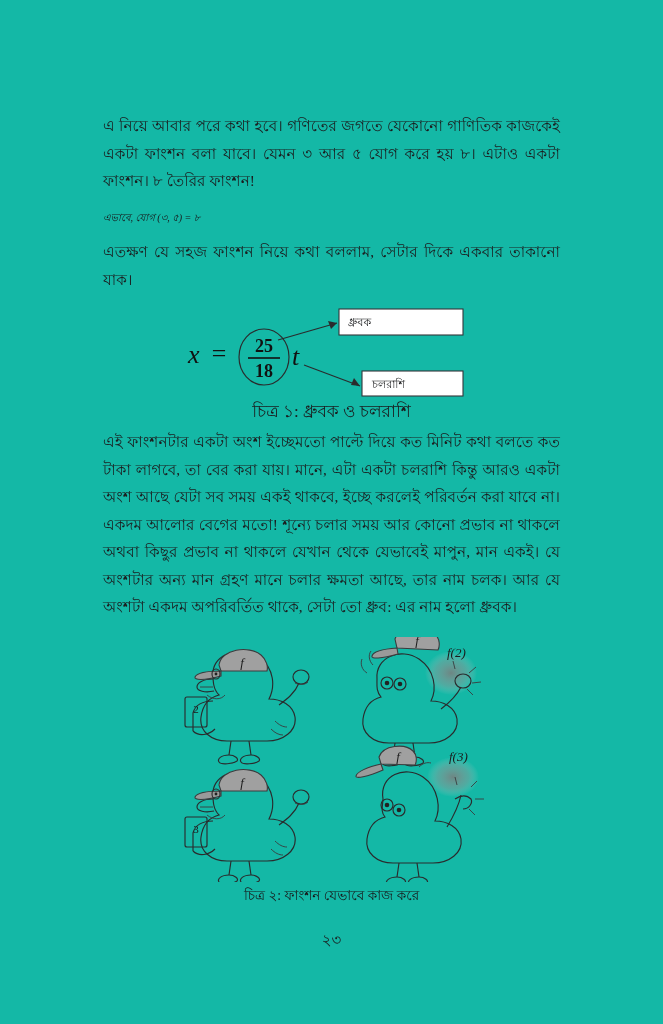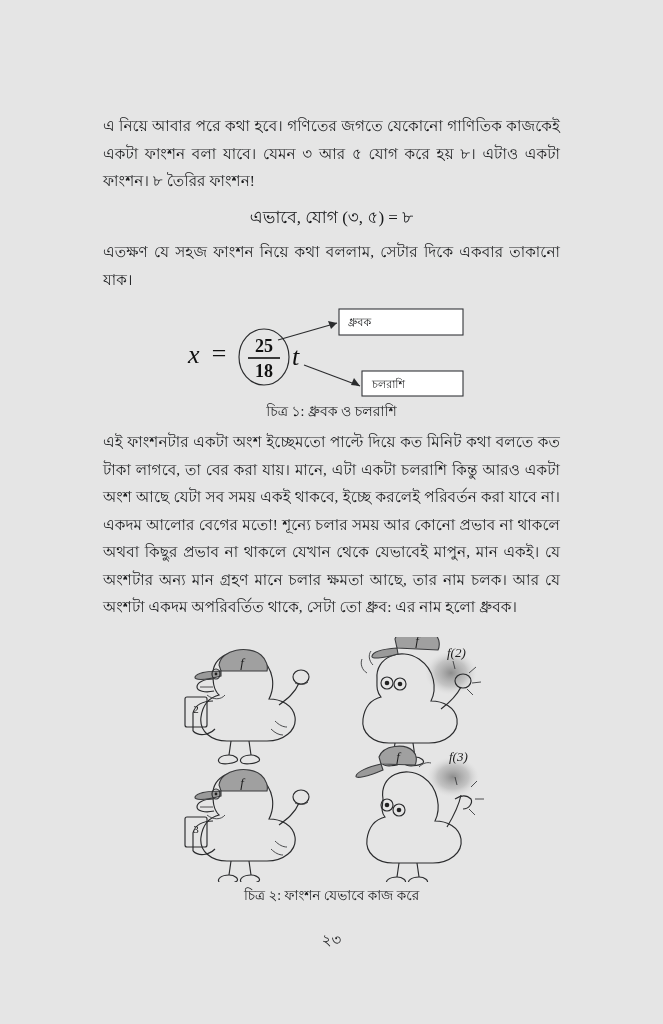--- a/index.html
+++ b/index.html
@@ -12,21 +12,21 @@
     height: 1024px;
     position: relative;
     overflow: hidden;
     font-family: "Liberation Serif", "DejaVu Serif", serif;
     color: #17181a;
   }
 
   .page {
     position: absolute;
     inset: 0;
-    background: #e5e5e5;
+    background: #14b8a6;
   }
 
   .content {
     position: absolute;
     left: 103px;
     top: 112px;
     width: 457px;
   }
 
   
@@ -35,24 +35,25 @@
     line-height: 27.5px;
     text-align: justify;
     text-justify: inter-word;
     margin: 0 0 9px 0;
     letter-spacing: 0.1px;
     color: #1b1c1e;
   }
   .para:last-child { margin-bottom: 0; }
 
   .eq-line {
-    font-size: 17px;
+    font-size: 10px;
     line-height: 27.5px;
     margin: 0 0 7px 0;
-    text-align: center;
+    text-align: left;
+    font-style: italic;
   }
   .eq-latin {
     font-family: "Liberation Serif", "DejaVu Serif", serif;
     font-size: 17px;
     line-height: 28px;
     margin: 0 0 9px 0;
     letter-spacing: 0.2px;
   }
 
   
@@ -63,21 +64,21 @@
     align-items: center;
   }
   .fig1-canvas {
     position: relative;
     width: 300px;
     height: 92px;
   }
   .fig1-canvas svg { display: block; }
 
   .fig-caption {
-    font-size: 14px;
+    font-size: 17px;
     line-height: 20px;
     text-align: center;
     margin-top: 3px;
     color: #1b1c1e;
   }
 
   
   .figure2 {
     margin: 16px 0 0 0;
     display: flex;

